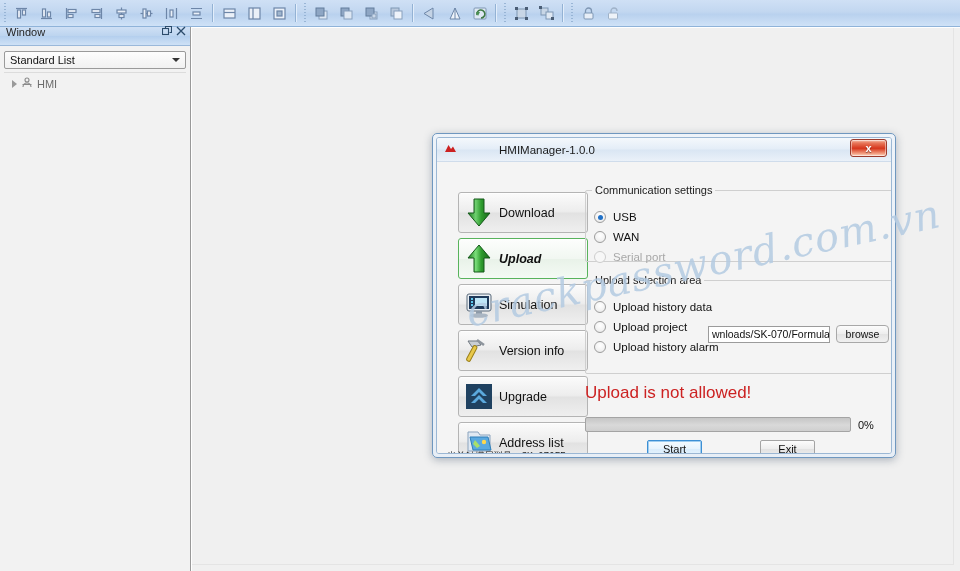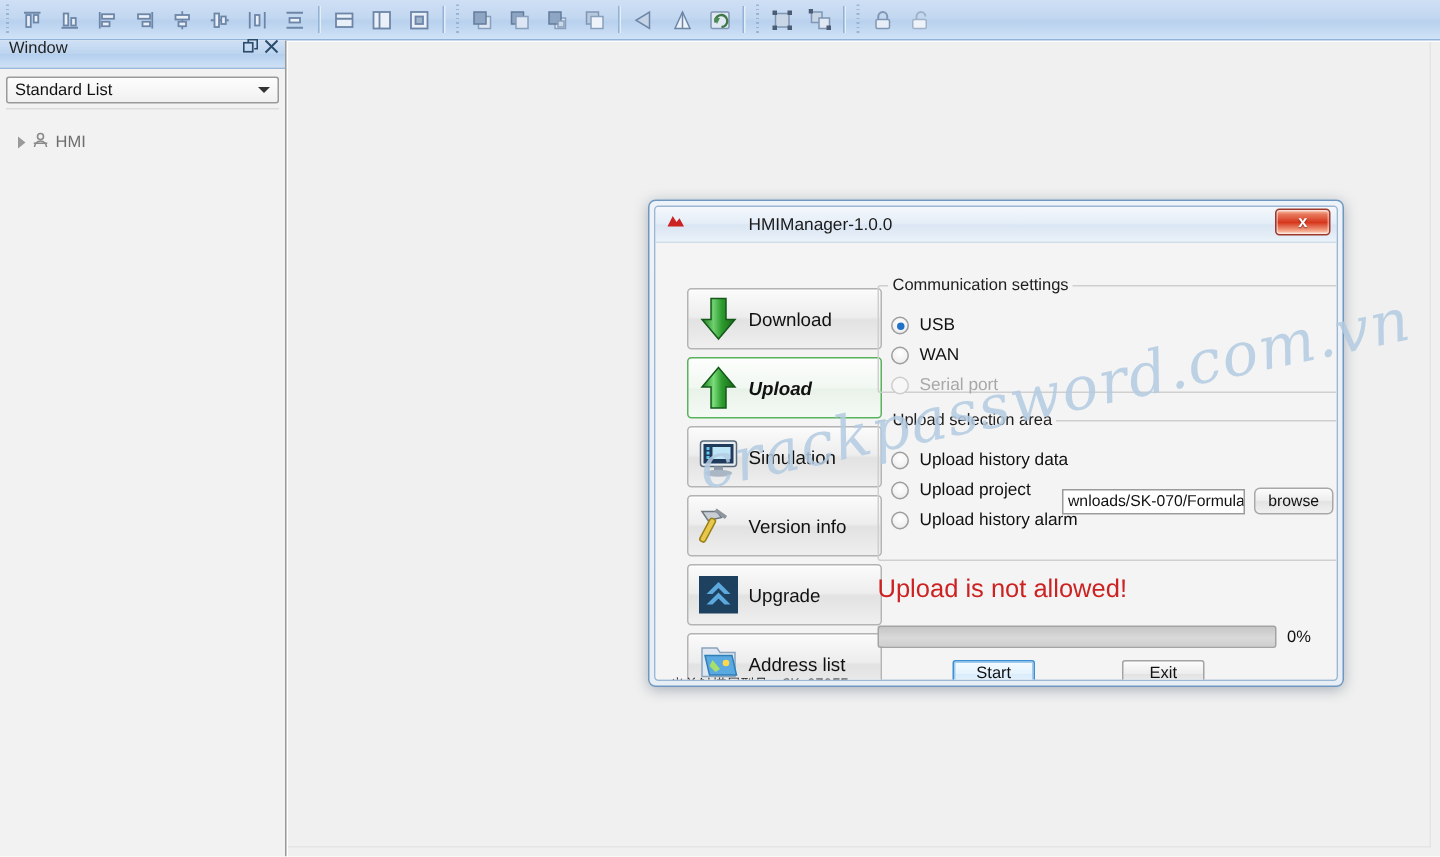--- a/index.html
+++ b/index.html
@@ -79,21 +79,21 @@
     position: absolute; right: 5px; top: 50%; transform: translateY(-50%);
     width: 0; height: 0;
     border-left: 4px solid transparent; border-right: 4px solid transparent;
     border-top: 4px solid #333;
   }
   .tree {
     margin-top: 3px;
     height: 488px;
     background: #f2f2f2;
     border-top: 1px solid #dcdcdc;
-    padding-top: 14px;
+    padding-top: 3px;
   }
   .tree-row {
     display: flex; align-items: center; gap: 4px;
     height: 16px; padding-left: 8px;
     font-size: 11px; color: #6d6d6d;
   }
   .tree-arrow {
     width: 0; height: 0;
     border-top: 4px solid transparent; border-bottom: 4px solid transparent;
     border-left: 5px solid #9a9a9a;
@@ -261,21 +261,21 @@
   }
   .progress {
     width: 266px; height: 15px;
     background: linear-gradient(to bottom,#c6c6c6,#d9d9d9 55%,#cfcfcf);
     border: 1px solid #a4a4a4;
     border-radius: 2px;
   }
   .pct { font-size: 11px; color:#111; }
 
   .action-row {
-    position: absolute; left: 132px; top: 278px;
+    position: absolute; left: 144px; top: 278px;
     width: 300px;
     display: flex; align-items: center;
   }
   .act-btn {
     width: 55px; height: 18px;
     background: linear-gradient(to bottom,#fcfcfc,#ededed 50%,#e2e2e2 51%,#f0f0f0);
     border: 1px solid #a4a4a4;
     border-radius: 2px;
     font-size: 11px; color: #111;
     display:flex; align-items:center; justify-content:center;

